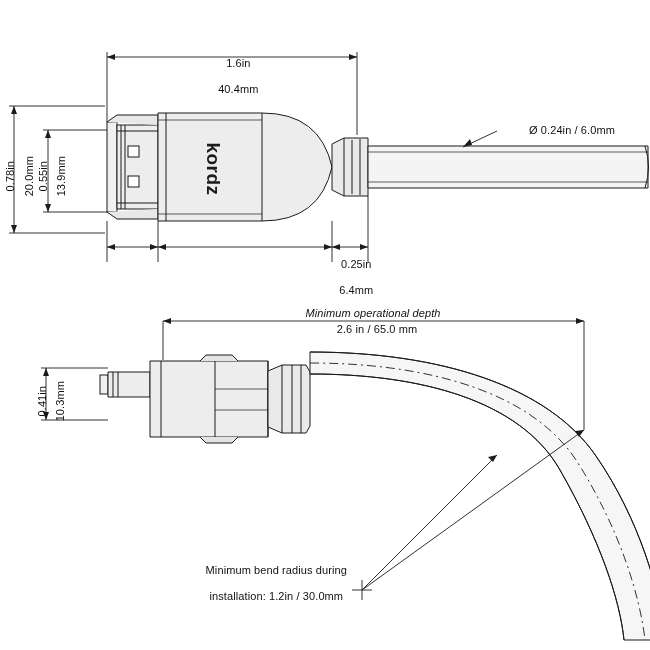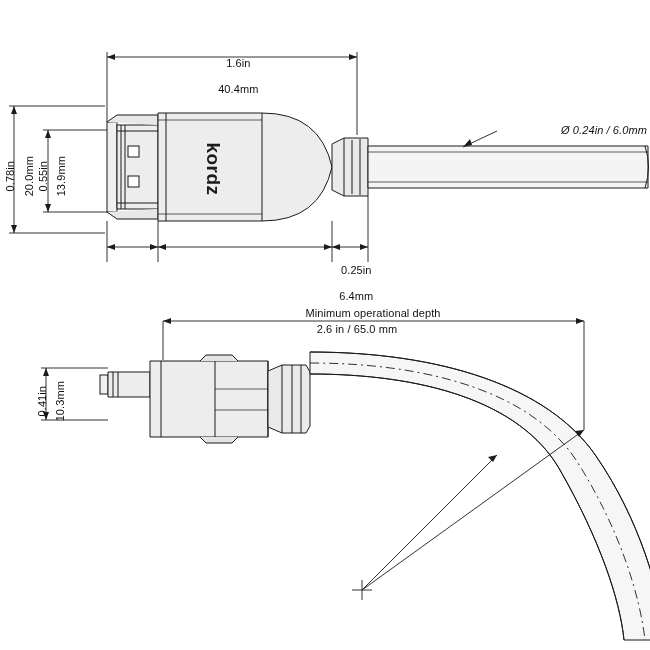--- a/index.html
+++ b/index.html
@@ -213,49 +213,53 @@
       </g>
 
     </g>
   </svg>
 
   <div class="lbl" style="left:182px; top:44px; width:100px;">
     <span>1.6in</span><br>
     <span>40.4mm</span>
   </div>
 
-  <div class="lbl" style="left:497px; top:124px; width:150px; text-align:right;font-style:italic;">Ø 0.24in / 6.0mm</div>
+  <div class="lbl" style="left:497px; top:124px; width:150px; text-align:center;">Ø 0.24in / 6.0mm</div>
 
   <div class="lbl vert" style="left:-25px; top:163px; width:70px;">
     <span>0.78in</span>
   </div>
   <div class="lbl vert" style="left:-6px; top:163px; width:70px;">
     <span>20.0mm</span>
   </div>
 
   <div class="lbl vert" style="left:8px; top:163px; width:70px;">
     <span>0.55in</span>
   </div>
   <div class="lbl vert" style="left:26px; top:163px; width:70px;">
     <span>13.9mm</span>
   </div>
 
   <div class="brand" style="left:170px; top:158px; width:85px; text-align:center;">kordz</div>
 
 
 
-  <div class="lbl" style="left:312px; top:251px; width:76px;">
+  <div class="lbl" style="left:312px; top:245px; width:76px;">
     <span>0.25in</span><br>
     <span>6.4mm</span>
   </div>
 
-  <div class="lbl" style="left:273px; top:307px; width:200px;">Minimum operational depth</div>
-  <div class="lbl" style="left:282px; top:323px; width:150px;">2.6 in / 65.0 mm</div>
+  <div class="lbl" style="left:273px; top:307px; width:200px;font-style:italic;">Minimum operational depth</div>
+  <div class="lbl" style="left:302px; top:323px; width:150px;">2.6 in / 65.0 mm</div>
 
   <div class="lbl vert" style="left:7px; top:388px; width:70px;">
     <span>0.41in</span>
   </div>
   <div class="lbl vert" style="left:25px; top:388px; width:70px;">
     <span>10.3mm</span>
   </div>
 
+  <div class="lbl" style="left:170px; top:551px; width:200px;">
+    <span>Minimum bend radius during</span><br>
+    <span>installation: 1.2in / 30.0mm</span>
+  </div>
 
 </div>
 
 </body></html>

